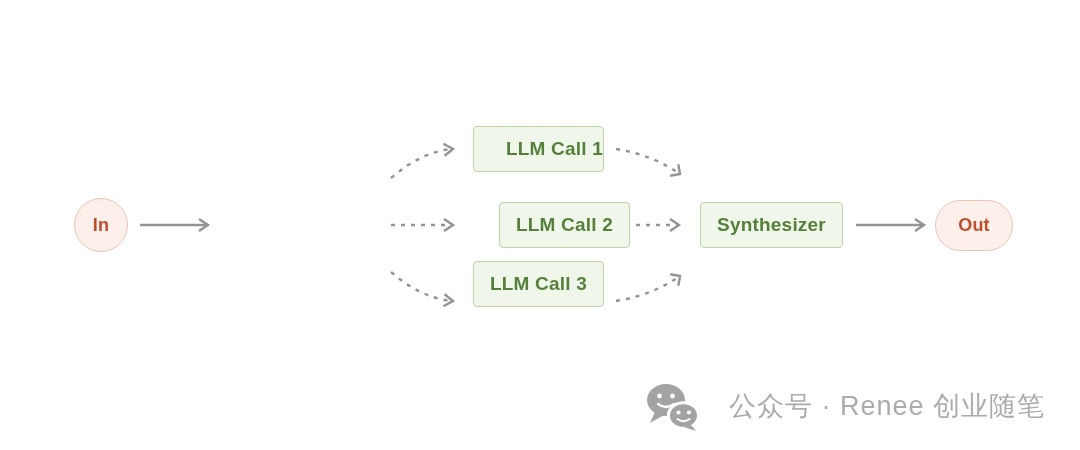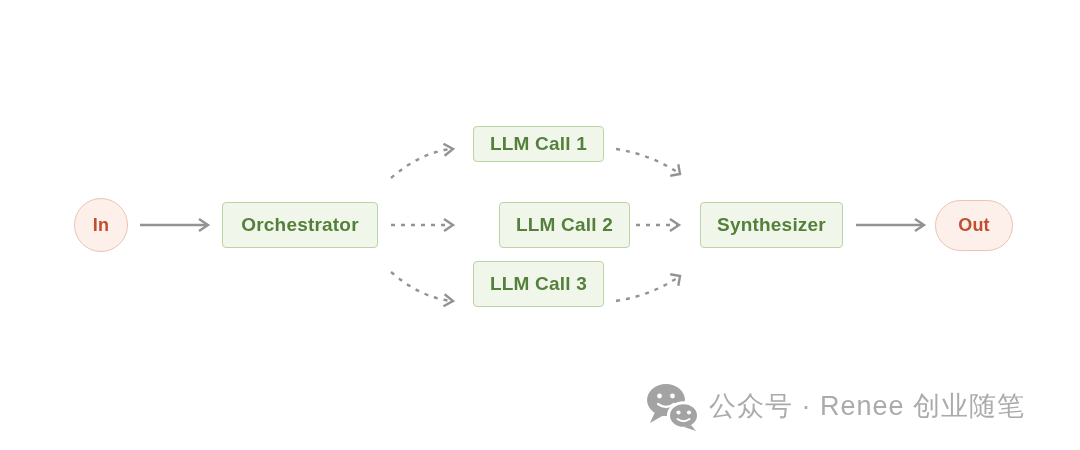--- a/index.html
+++ b/index.html
@@ -52,38 +52,39 @@
   .node.pink {
     background: var(--node-pink-bg, #fdf0ea);
     border: 1.5px solid var(--node-pink-border, #eac4b3);
     color: var(--node-red-text, #c04f2f);
     font-size: 18px;
     font-weight: 700;
   }
   #node-in          { left: 74px;  top: 198px; width: 54px;  height: 54px; border-radius: 50%; }
   #node-out         { left: 935px; top: 200px; width: 78px;  height: 51px; border-radius: 26px; }
   #node-orchestrator{ left: 222px; top: 202px; width: 156px; height: 46px; }
-  #node-llm1        { left: 473px; top: 126px; width: 131px; height: 36px; }
+  #node-llm1        { left: 473px; top: 126px; width: 131px; height: 46px; justify-content: flex-end; }
   #node-llm2        { left: 473px; top: 202px; width: 131px; height: 46px; margin-left: 26px; }
   #node-llm3        { left: 473px; top: 261px; width: 131px; height: 46px; }
   #node-synthesizer { left: 700px; top: 202px; width: 143px; height: 46px; }
 
   #watermark {
     position: absolute;
     left: 645px;
     top: 381px;
     display: flex;
     align-items: center;
     gap: 10px;
     color: var(--watermark-gray, #ababab);
   }
   #watermark-text {
     font-size: 27px;
     letter-spacing: 1px;
     white-space: nowrap;
+    margin-left: 20px;
   }
 </style>
 </head>
 <body>
 
 <div id="canvas">
 
   <svg id="arrow-layer" viewBox="0 0 1080 450" xmlns="http://www.w3.org/2000/svg">
     <defs>
       <marker id="chevron" markerUnits="userSpaceOnUse" markerWidth="18" markerHeight="18" viewBox="0 0 18 18" refX="12" refY="9" orient="auto">
@@ -101,23 +102,20 @@
     <path class="arrow dashed" d="M616,149 Q653,155 680,174" marker-end="url(#corner)"></path>
     <path class="arrow dashed" d="M616,225 L678,225" marker-end="url(#chevron)"></path>
     <path class="arrow dashed" d="M616,301 Q653,295 680,276" marker-end="url(#corner)"></path>
     <path class="arrow" d="M856,225 L923,225" marker-end="url(#chevron)"></path>
   </svg>
 
   <div class="node pink" id="node-in">
     <span>In</span>
   </div>
 
-  <div class="node green" id="node-orchestrator">
-    <span>Orchestrator</span>
-  </div>
 
   <div class="node green" id="node-llm1">
     <span>LLM Call 1</span>
   </div>
 
   <div class="node green" id="node-llm2">
     <span>LLM Call 2</span>
   </div>
 
   <div class="node green" id="node-llm3">

